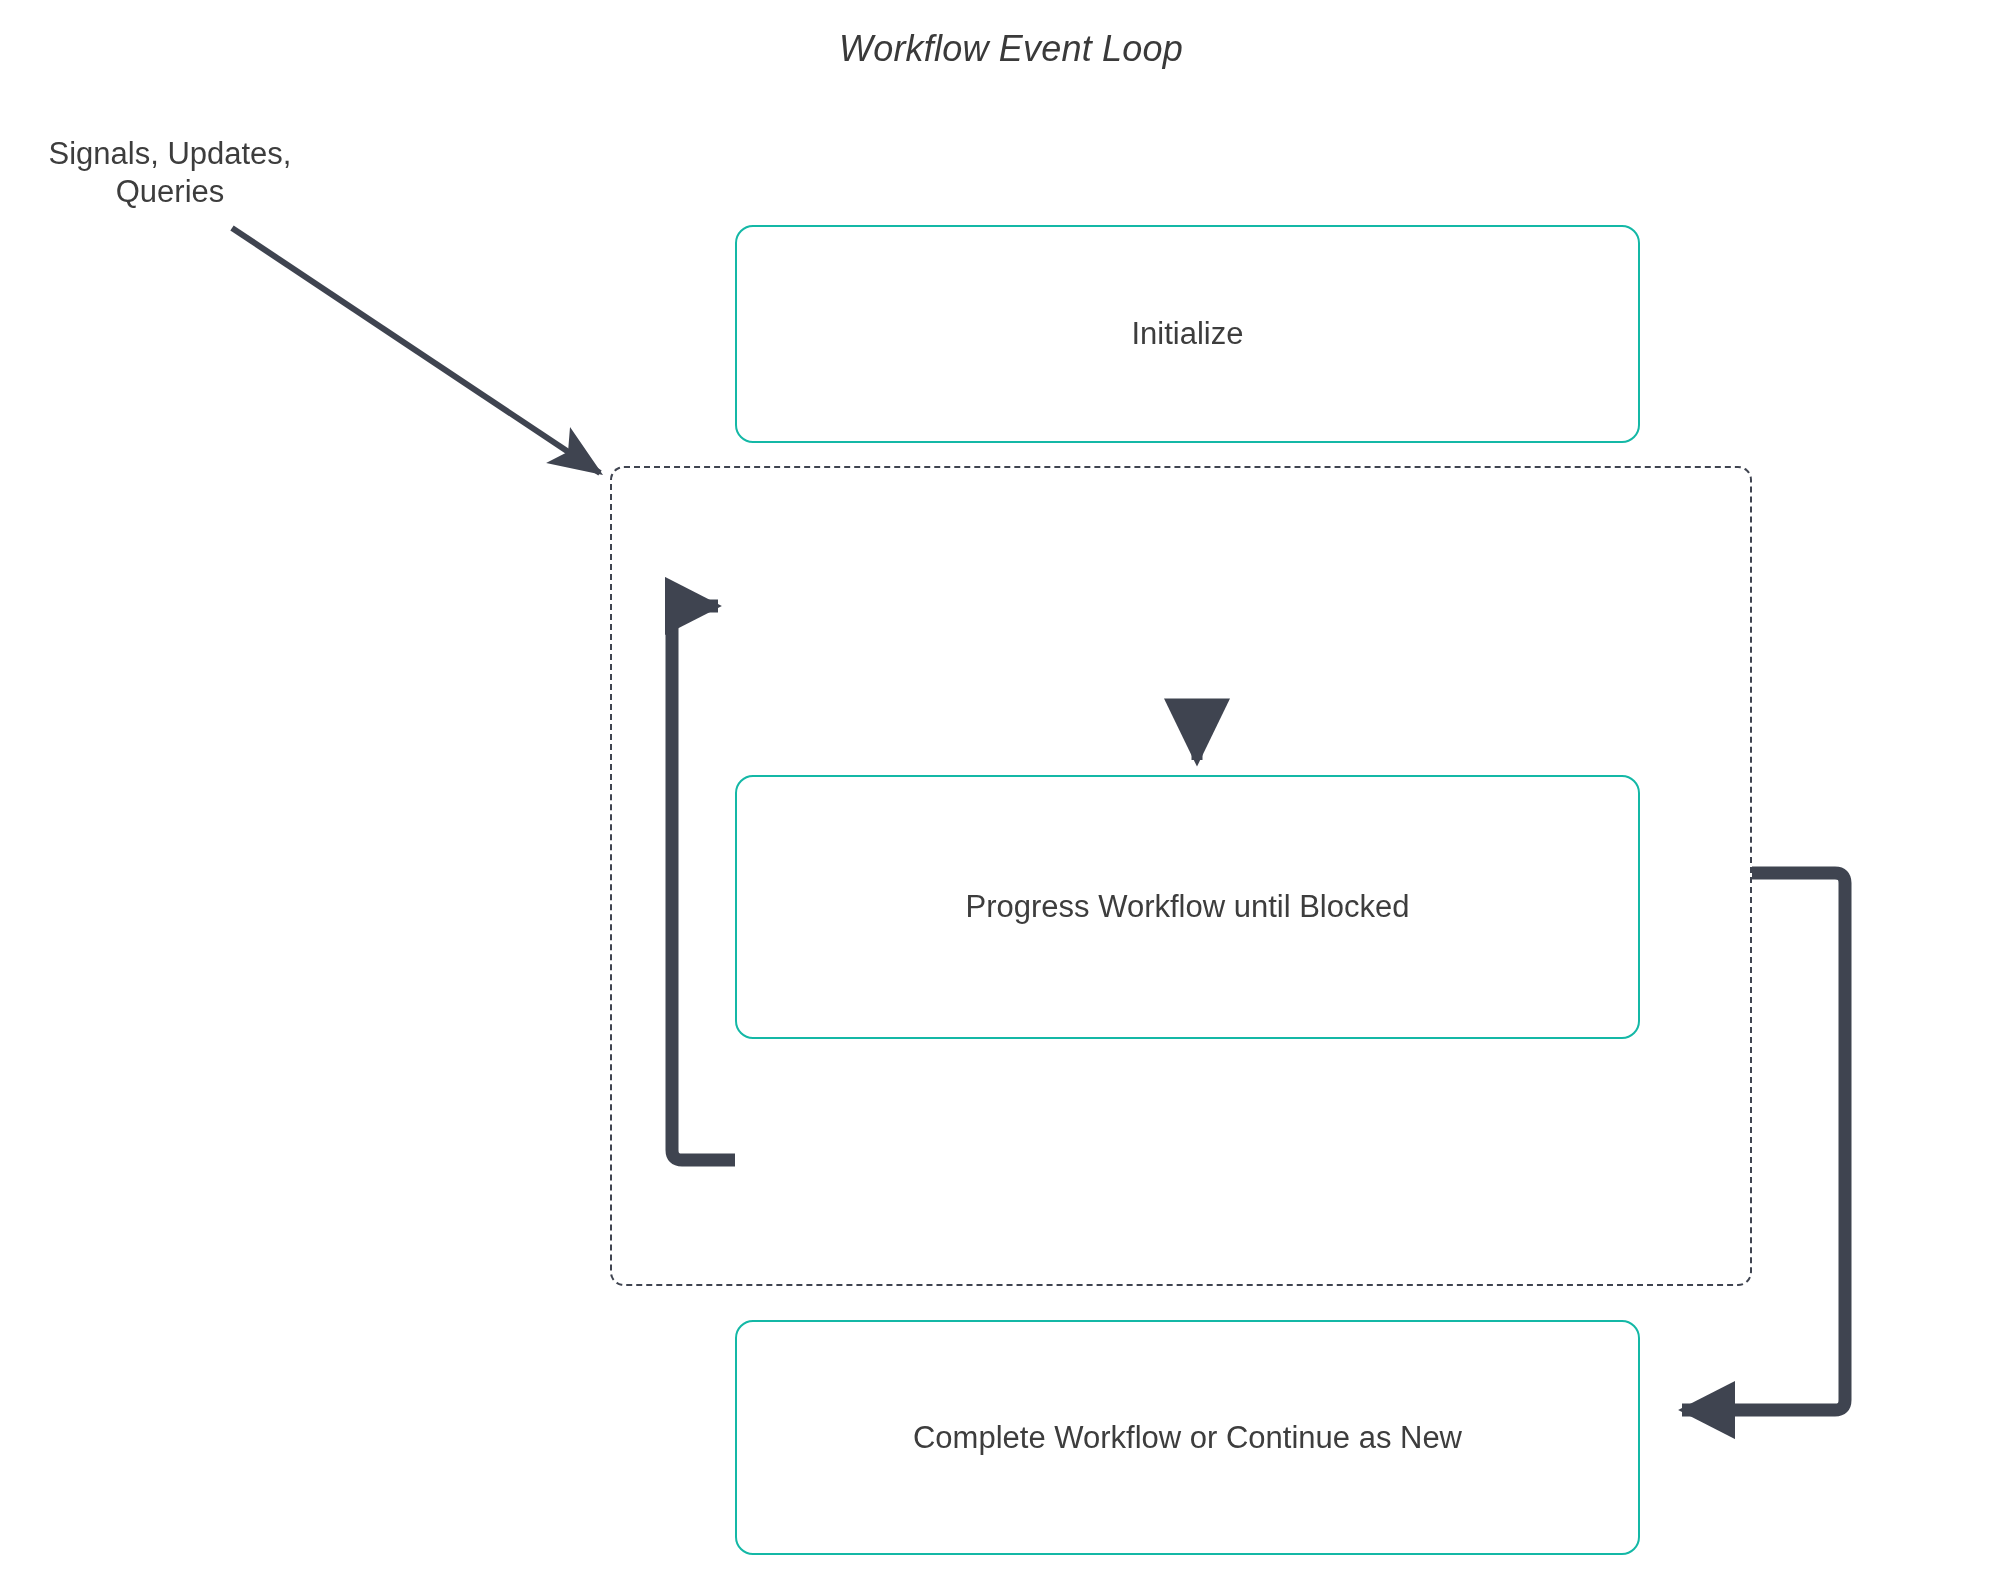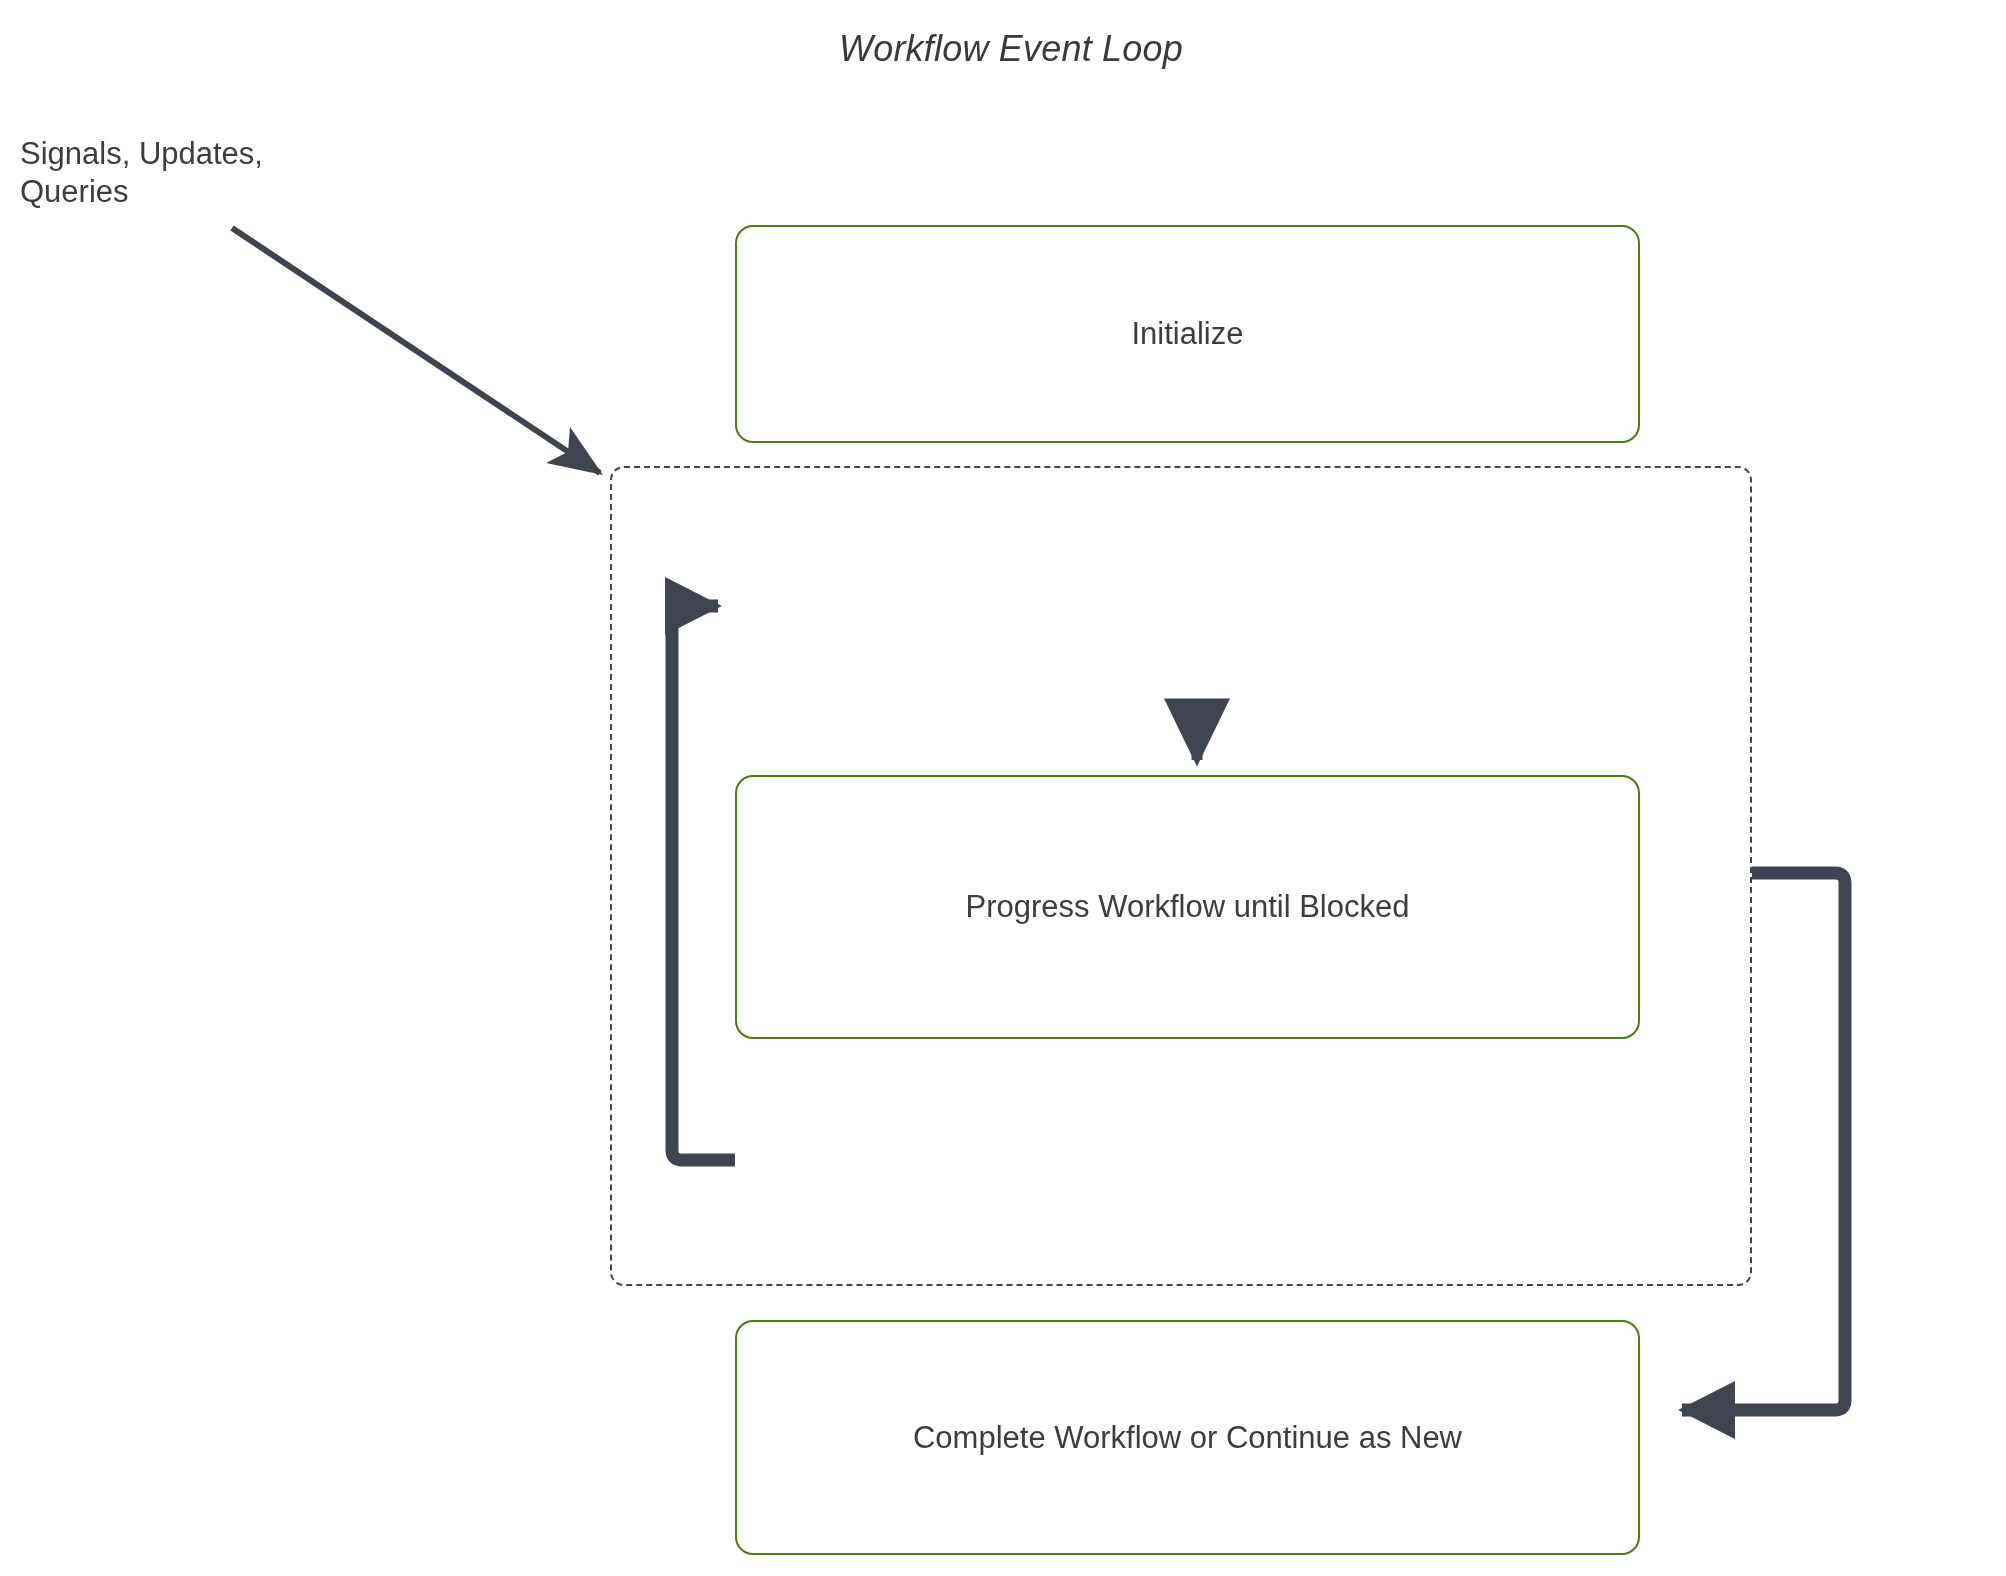--- a/index.html
+++ b/index.html
@@ -35,30 +35,30 @@
     font-size: 36px;
     color: #3a3a3a;
     letter-spacing: 0.2px;
     margin-left: 8px;
   }
   .ext-label {
     position: absolute;
     left: 20px;
     top: 135px;
     width: 300px;
-    text-align: left;
+    text-align: center;
     font-size: 31px;
     line-height: 1.23;
     color: #3d3d3d;
   }
   .node {
     position: absolute;
     box-sizing: border-box;
     background: #ffffff;
-    border: 2px solid #4d7c0f;
+    border: 2px solid #14b8a6;
     border-radius: 18px;
     display: flex;
     align-items: center;
     justify-content: center;
     text-align: center;
     font-size: 31px;
     color: #3d3d3d;
   }
   .node-label {
     padding: 0 26px;

